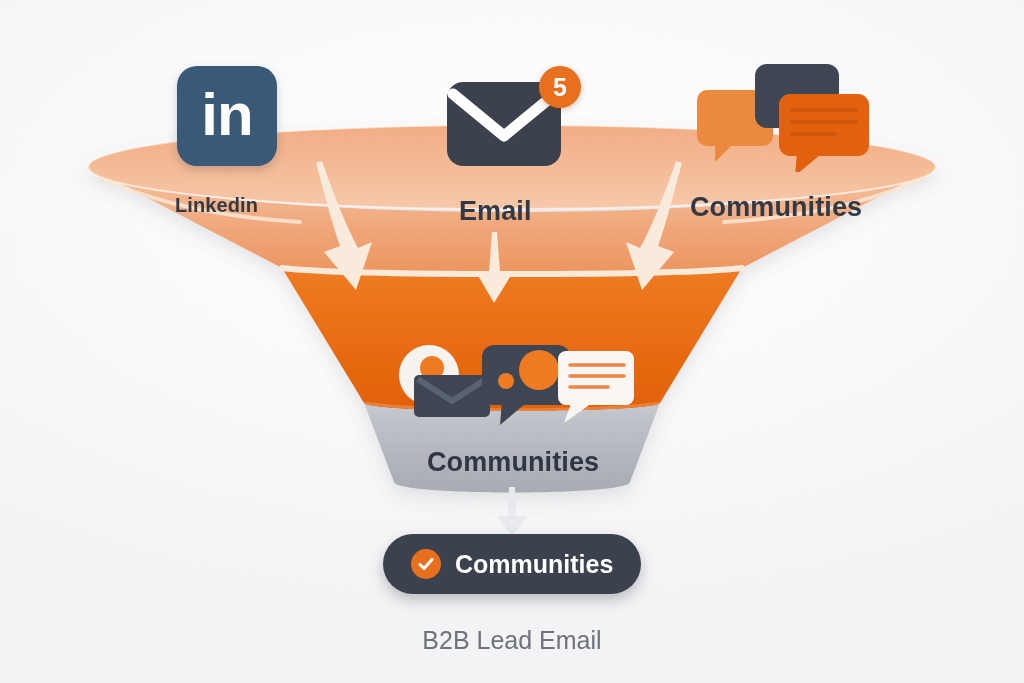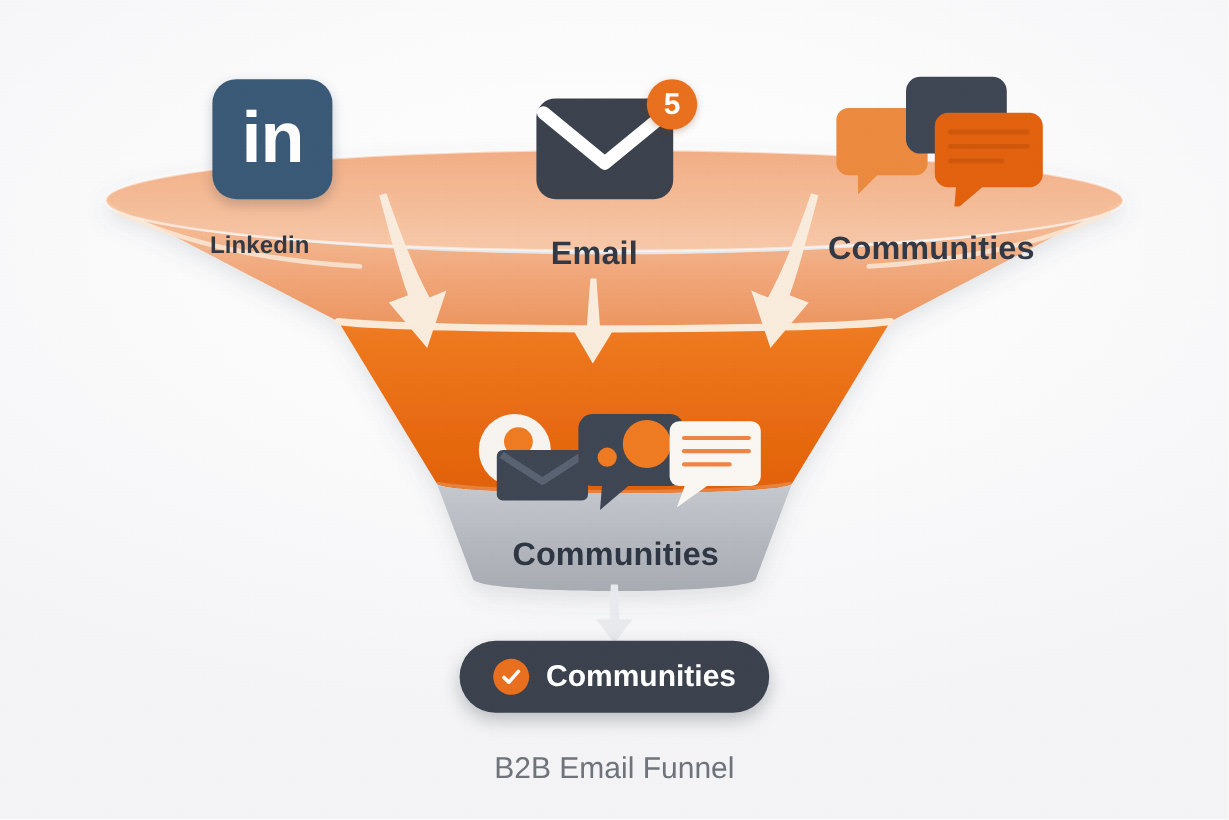--- a/index.html
+++ b/index.html
@@ -314,16 +314,16 @@
 
   <div id="conversions">
     <div class="conv-check">
       <svg width="18" height="18" viewBox="0 0 18 18">
         <path d="M 3,9.5 L 7,13.5 L 15,4.5" fill="none" stroke="#ffffff" stroke-width="3" stroke-linecap="round" stroke-linejoin="round"></path>
       </svg>
     </div>
     <div class="conv-label">Communities</div>
   </div>
 
-  <div id="caption">B2B Email Funnel</div>
+  <div id="caption">B2B Lead Email</div>
 
   <div id="grain"></div>
 </div>
 
 </body></html>

